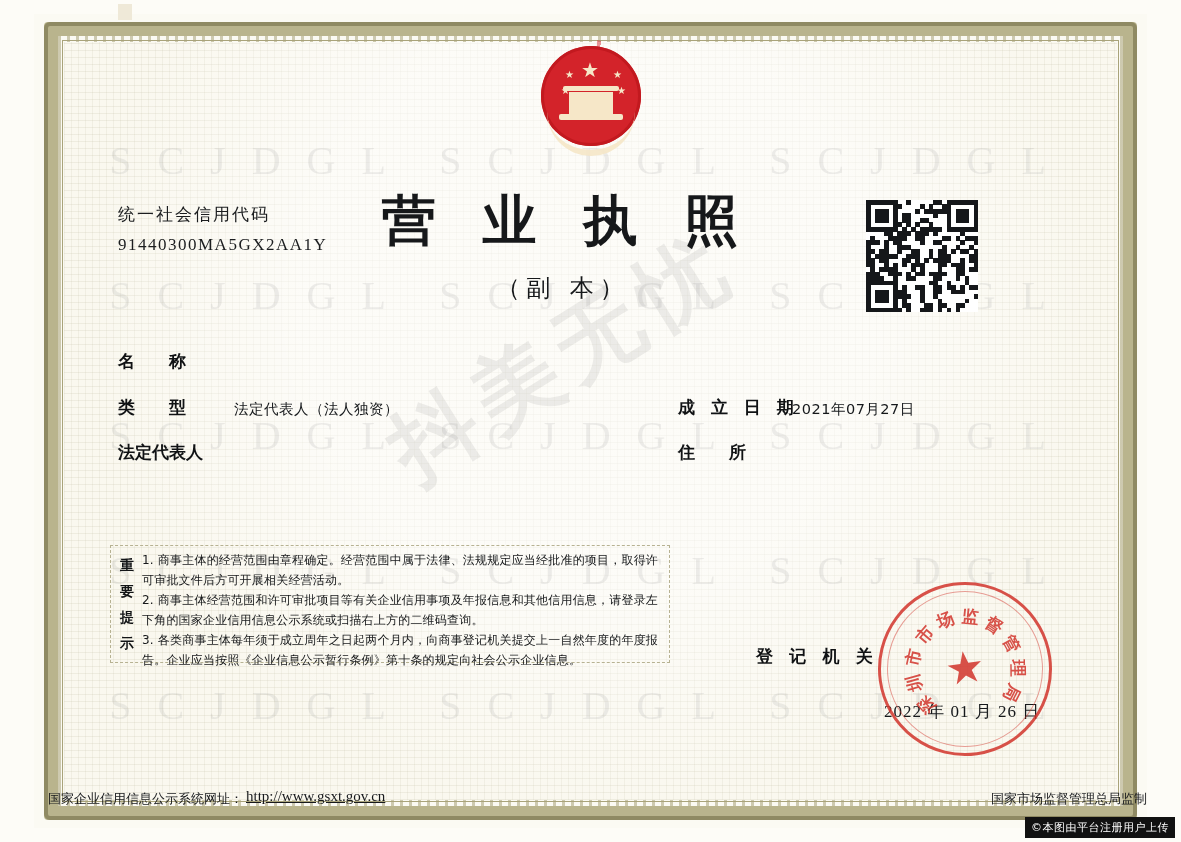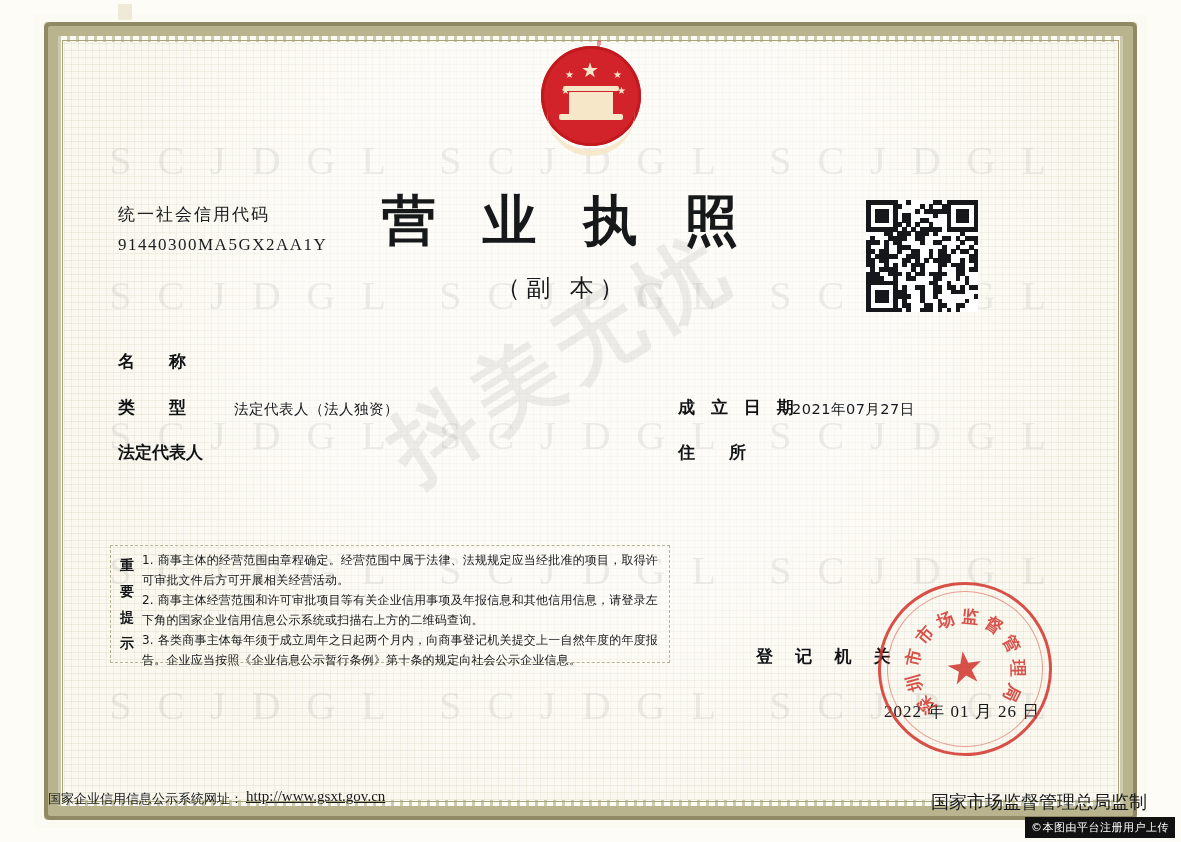--- a/index.html
+++ b/index.html
@@ -187,21 +187,21 @@
     font-family:"DejaVu Sans", sans-serif;
     font-size:12px;
     line-height:19.5px;
     color:#16181a;
     letter-spacing:.2px;
   }
   .notice-body p{margin:0 0 1px 0;}
   
   .reg-label{
     position:absolute;left:756px;top:645px;
-    font-family:Liberation Mono, monospace;
+    font-family:Liberation Serif, serif;
     font-weight:700;
     font-size:17px;
     letter-spacing:6px;
     color:#101214;
   }
   .reg-date{
     position:absolute;left:884px;top:700px;
     font-family:"Liberation Serif", serif;
     font-size:17px;
     letter-spacing:1px;
@@ -242,21 +242,21 @@
   }
   .footer-url{
     position:absolute;left:246px;top:788px;
     font-family:"Liberation Serif", serif;
     font-size:15px;color:#17191c;
     text-decoration:underline;
   }
   .footer-right{
     position:absolute;right:34px;top:790px;
     font-family:"DejaVu Sans", sans-serif;
-    font-size:18px;color:#17191c;
+    font-size:13px;color:#17191c;
   }
   .upload-badge{
     position:absolute;right:6px;bottom:4px;
     background:#111;color:#fff;
     font-family:"DejaVu Sans", sans-serif;
     font-size:11px;
     padding:3px 6px;
     letter-spacing:.5px;
   }
   .corner-mark{

